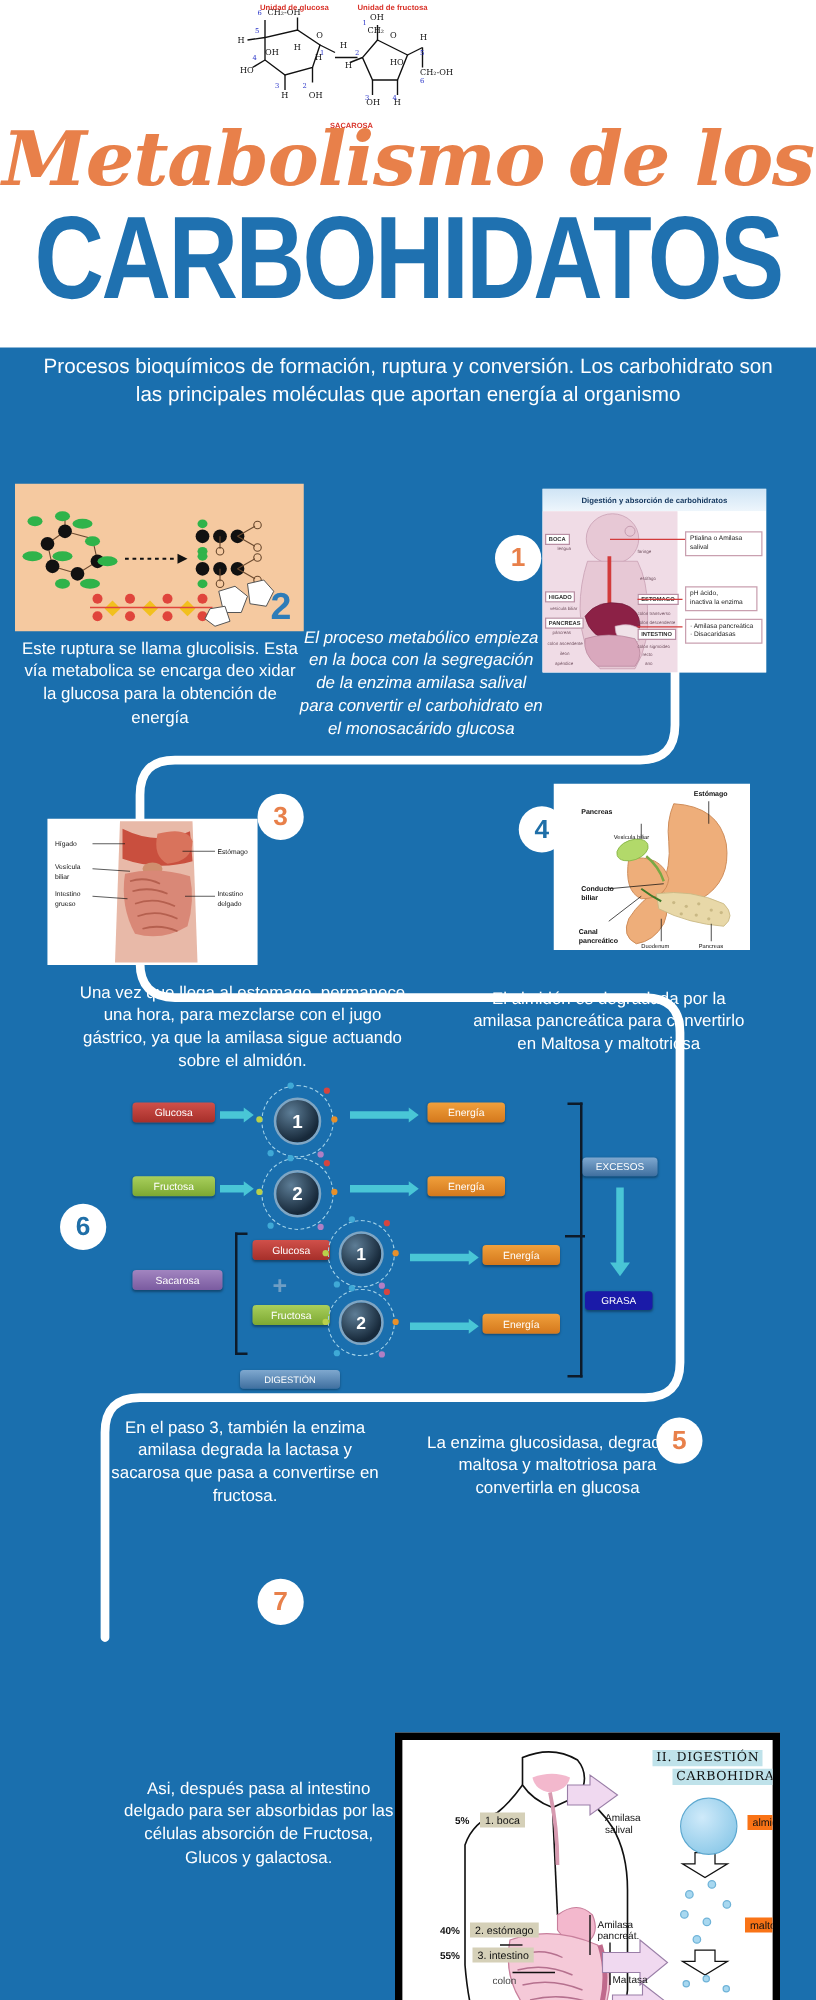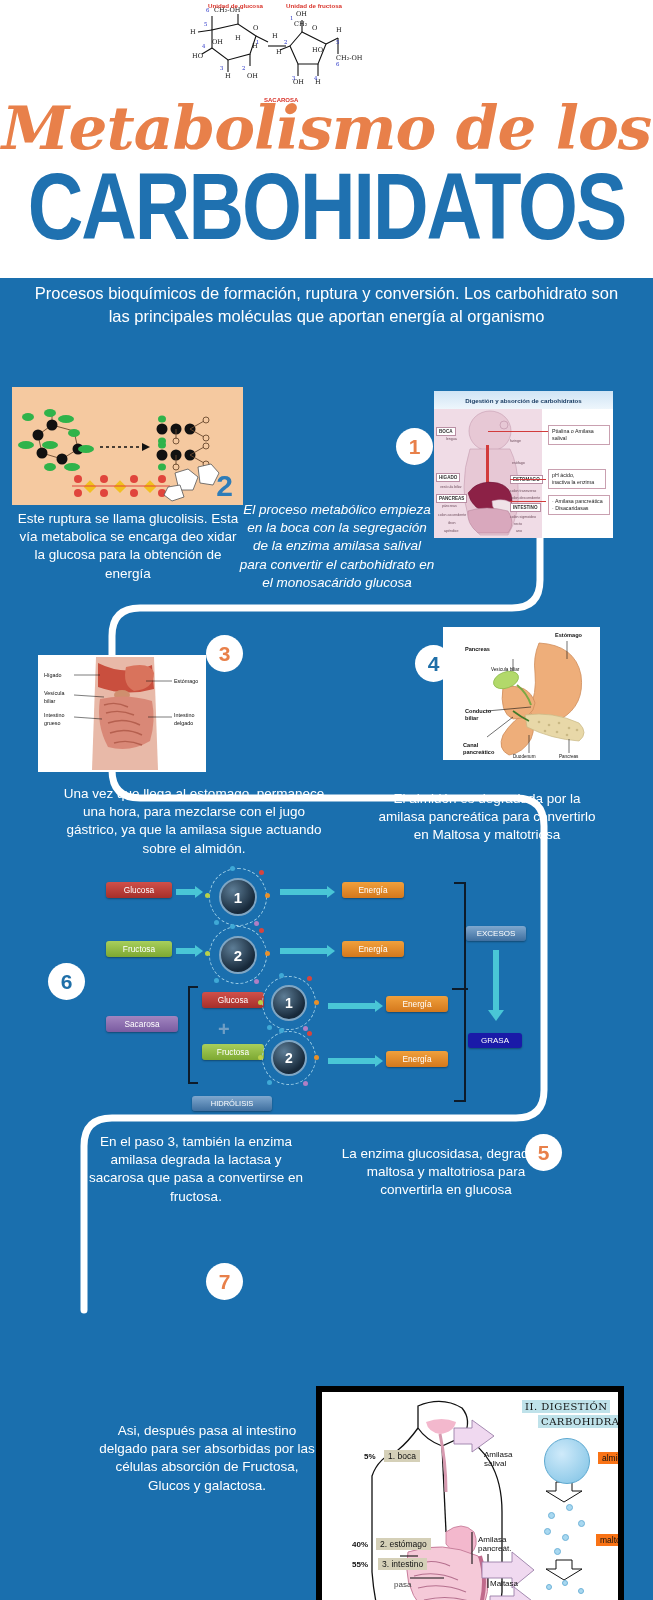--- a/index.html
+++ b/index.html
@@ -459,21 +459,21 @@
   <div class="orb" style="left:167px; top:172px; width:36px; height:36px; font-size:14px;">2</div>
   <div class="minidot" style="left:175px; top:160px; background:#3fa9d6;"></div>
   <div class="minidot" style="left:203px; top:163px; background:#d6453f;"></div>
   <div class="minidot" style="left:154px; top:187px; background:#b9d04a;"></div>
   <div class="minidot" style="left:210px; top:187px; background:#e8902a;"></div>
   <div class="minidot" style="left:163px; top:212px; background:#3fa9d6;"></div>
   <div class="minidot" style="left:199px; top:213px; background:#b07fc4;"></div>
   <div class="arrow-c" style="left:224px; top:190px; width:48px;"></div>
   <div class="chip" style="left:282px; top:183px; width:62px; background:linear-gradient(#f0a03c,#d4781c);">Energía</div>
 
-  <div class="chip" style="left:88px; top:228px; width:80px; background:linear-gradient(#7fa8cf,#3f6f9f); font-size:7.5px;">HIDRÓLISIS</div>
+  <div class="chip" style="left:88px; top:228px; width:80px; background:linear-gradient(#7fa8cf,#3f6f9f); font-size:7.5px;">DIGESTIÓN</div>
 
   <div class="brkt" style="left:350px; top:14px; width:12px; height:220px; border-left:none; border-right:2px solid #0d1b2a;"></div>
   <div style="position:absolute; left:348px; top:120px; width:16px; height:2px; background:#0d1b2a;"></div>
 </div>
 
 <div class="chip" style="position:absolute; left:466px; top:926px; width:60px; background:linear-gradient(#7fa8cf,#3f6f9f); font-size:8px; z-index:20;">EXCESOS</div>
 <div style="position:absolute; left:493px; top:950px; width:6px; height:62px; background:#49c6d6; z-index:20;"></div>
 <div style="position:absolute; left:488px; top:1010px; width:0; height:0;
             border-left:8px solid transparent; border-right:8px solid transparent;
             border-top:11px solid #49c6d6; z-index:20;"></div>
@@ -531,21 +531,21 @@
 
     <div class="d2lbl" style="left:42px; top:60px; font-weight:bold;">5%</div>
     <div class="d2key" style="left:62px; top:58px;">1. boca</div>
 
     <div class="d2lbl" style="left:30px; top:148px; font-weight:bold;">40%</div>
     <div class="d2key" style="left:54px; top:146px;">2. estómago</div>
 
     <div class="d2lbl" style="left:30px; top:168px; font-weight:bold;">55%</div>
     <div class="d2key" style="left:56px; top:166px;">3. intestino</div>
 
-    <div class="d2lbl" style="left:72px; top:188px; color:#444;">pasa</div>
+    <div class="d2lbl" style="left:72px; top:188px; color:#444;">colon</div>
 
     <div class="d2lbl" style="left:162px; top:58px; line-height:1.15;">Amilasa<br>salival</div>
     <div class="d2lbl" style="left:156px; top:143px; line-height:1.15;">Amilasa<br>pancreát.</div>
     <div class="d2lbl" style="left:168px; top:187px;">Maltasa</div>
 
     <div style="position:absolute; left:222px; top:46px; width:46px; height:46px; border-radius:50%;
                 background:radial-gradient(circle at 38% 34%, #cfeafa, #7cc1e4); border:1px solid #5ca8d0;"></div>
     <div class="d2tag" style="left:276px; top:60px;">almidón</div>
 
     <div class="blob" style="left:226px; top:120px; width:7px; height:7px;"></div>

